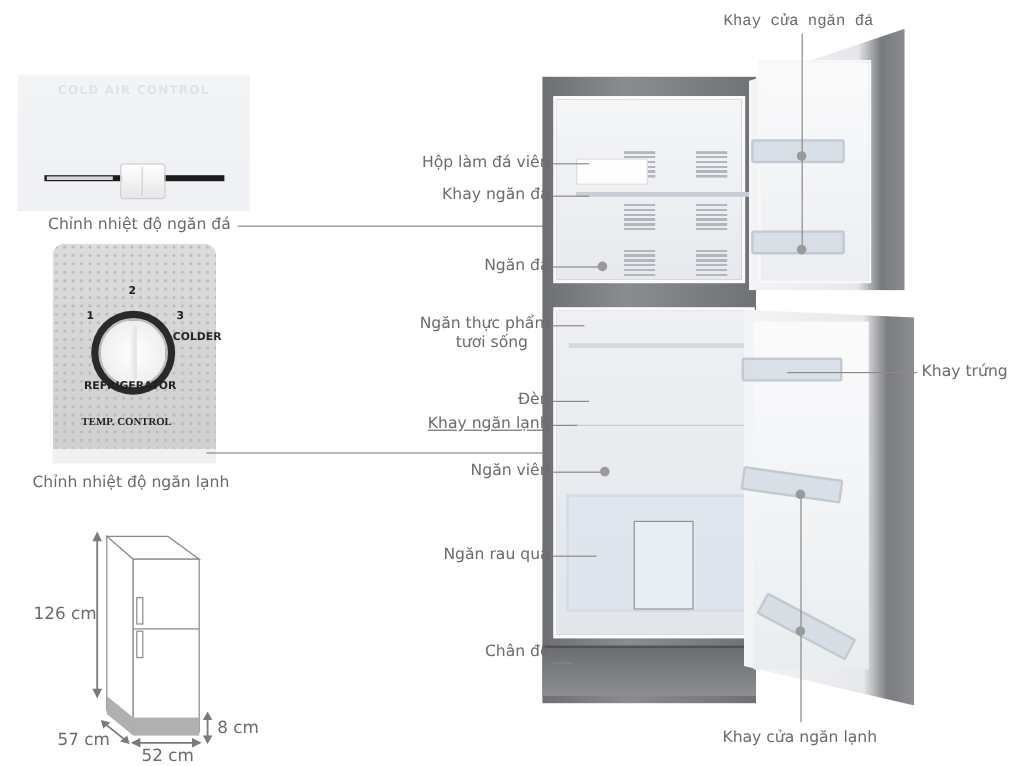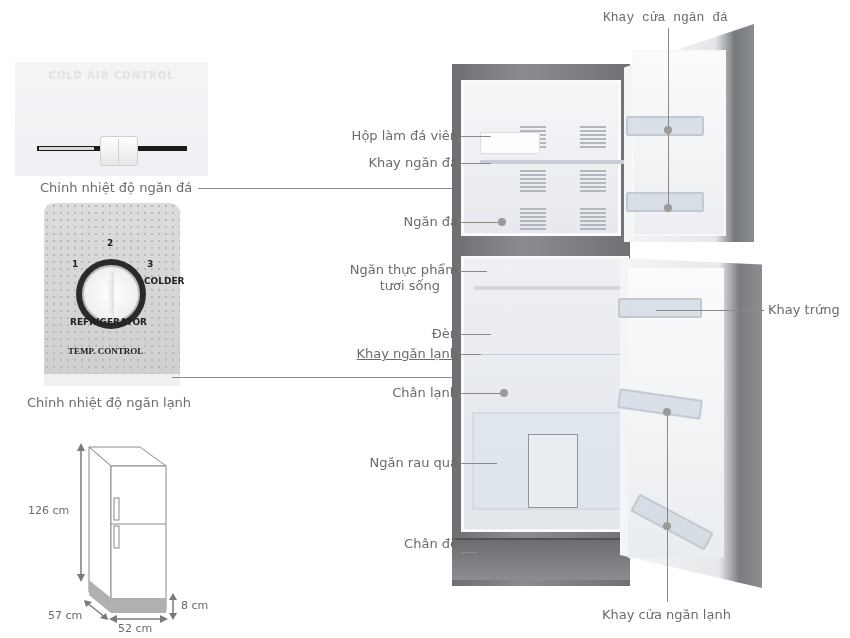--- a/index.html
+++ b/index.html
@@ -23,21 +23,21 @@
       radial-gradient(circle at 3px 3px,#b9b9b9 1px,transparent 1.5px) 0 0/7px 7px,
       linear-gradient(#dcdcdc,#cfcfcf);
     border-radius:10px 10px 0 0; }
   .dial-panel .base { position:absolute; left:0; bottom:0; width:100%; height:12px; background:#eef0f2; }
   .dial { position:absolute; left:32px; top:56px; width:70px; height:70px; border-radius:50%; background:#2a2a2a; }
   .dial-inner { position:absolute; left:6px; top:6px; width:58px; height:58px; border-radius:50%; background:radial-gradient(#ffffff,#e8e8e8); border:2px solid #bdbdbd; box-sizing:border-box; }
   .dial-inner:after { content:""; position:absolute; left:24px; top:4px; width:6px; height:46px; background:linear-gradient(90deg,#f7f7f7,#e0e0e0); border-radius:3px; }
   .dial-txt { position:absolute; font-size:9px; font-weight:bold; color:#222; }
 
   
-  .dim-txt { position:absolute; font-size:11px; color:#6b6b6b; }
+  .dim-txt { position:absolute; font-size:14px; color:#6b6b6b; }
 
   
   .fridge-body { position:absolute; left:452px; top:64px; width:178px; height:522px; background:linear-gradient(90deg,#6d6f72,#8a8c8f 40%,#6f7174); }
   .freezer-cav { position:absolute; left:461px; top:80px; width:160px; height:156px; background:linear-gradient(#f5f6f8,#e7e9ee); border:3px solid #fafafa; box-sizing:border-box; }
   .fridge-cav { position:absolute; left:461px; top:256px; width:168px; height:276px; background:linear-gradient(#eef0f3,#e2e5ea); border:3px solid #fafafa; box-sizing:border-box; }
   .base-stand { position:absolute; left:452px; top:538px; width:178px; height:40px; background:linear-gradient(#6b6d70,#8b8d90); border-top:2px solid #505255; }
   .shelf { position:absolute; height:4px; background:#c9ced6; }
   .crisper { position:absolute; left:472px; top:412px; width:150px; height:98px; border:2px solid #d6dbe3; background:rgba(220,228,236,.7); box-sizing:border-box; }
   .crisper .window { position:absolute; left:54px; top:20px; width:48px; height:72px; border:1px solid #8d939b; background:rgba(240,244,248,.6); }
   .icebox { position:absolute; left:480px; top:132px; width:58px; height:20px; background:#fdfdfd; border:1px solid #ddd; }
@@ -156,21 +156,21 @@
   <div style="margin-right:18px;">tươi sống</div>
 </div>
 <div class="line" style="left:459px;top:271px;width:28px;height:1px;"></div>
 
 <div class="label r" style="right:392px;top:326px;">Đèn</div>
 <div class="line" style="left:461px;top:334px;width:30px;height:1px;"></div>
 
 <div class="label r" style="right:392px;top:346px;text-decoration:underline;">Khay ngăn lạnh</div>
 <div class="line" style="left:461px;top:354px;width:20px;height:1px;"></div>
 
-<div class="label r" style="right:392px;top:385px;">Chân lạnh</div>
+<div class="label r" style="right:392px;top:385px;">Ngăn viên</div>
 <div class="line" style="left:461px;top:393px;width:42px;height:1px;"></div>
 <div class="dot" style="left:500px;top:389px;"></div>
 
 <div class="label r" style="right:392px;top:455px;">Ngăn rau quả</div>
 <div class="line" style="left:461px;top:463px;width:36px;height:1px;"></div>
 
 <div class="label r" style="right:392px;top:536px;">Chân đế</div>
 <div class="line" style="left:461px;top:552px;width:16px;height:1px;"></div>
 
 <div class="label" style="left:603px;top:10px;font-family:Liberation Mono, monospace;">Khay cửa ngăn đá</div>

